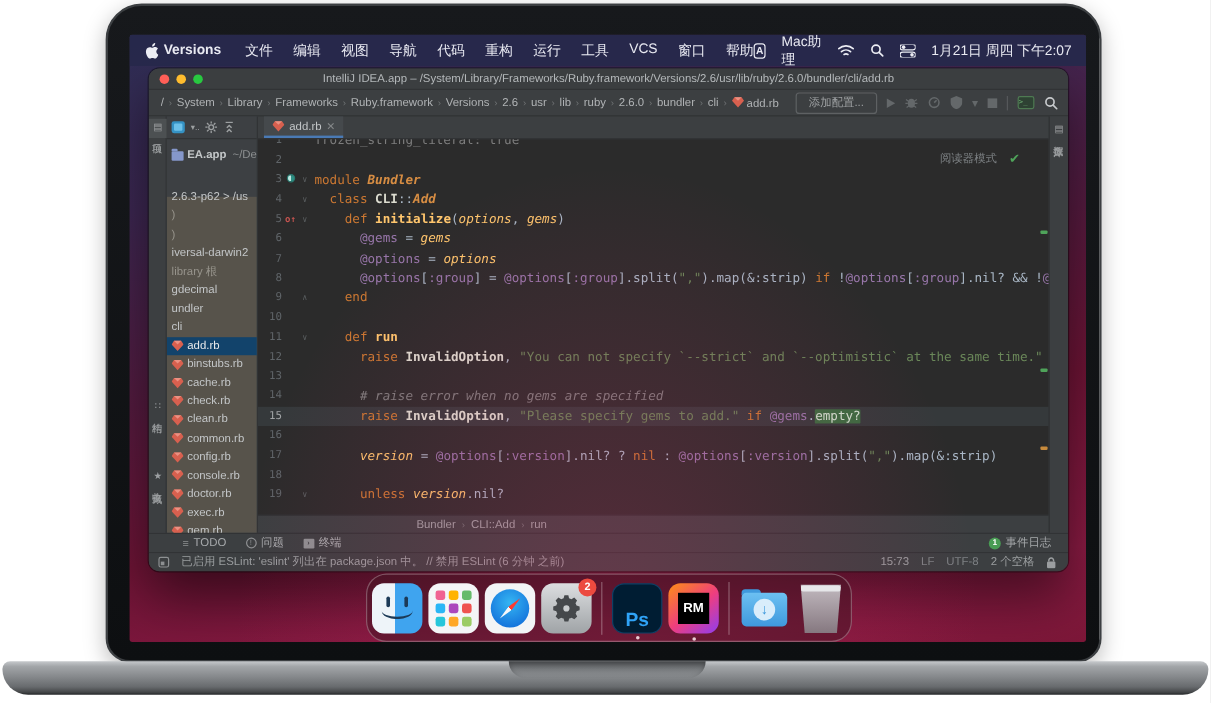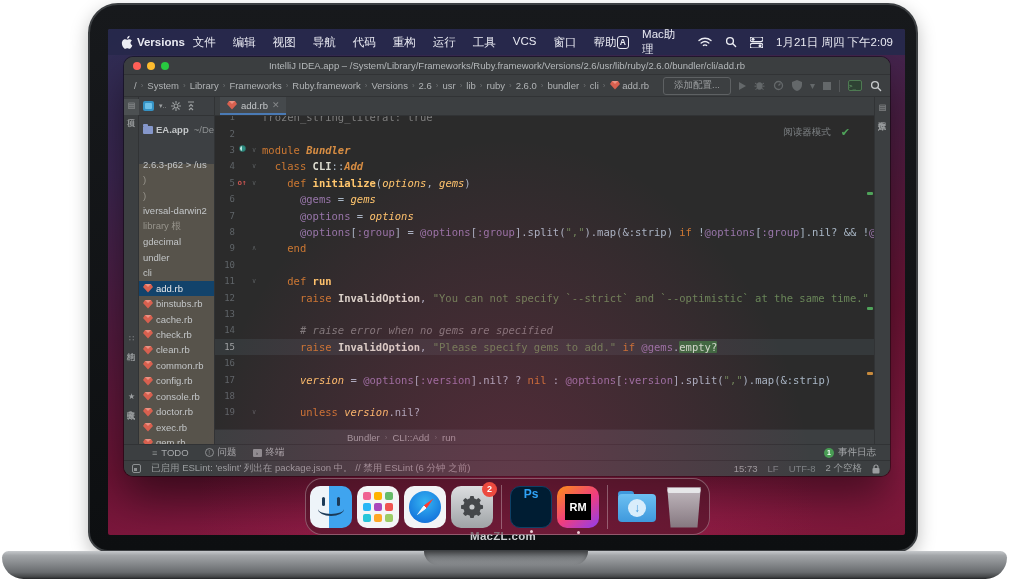--- a/index.html
+++ b/index.html
@@ -22,21 +22,21 @@
           border-radius:8px 8px 26px 26px; }
   .base .notch { position:absolute; left:422px; top:0; width:164px; height:14px;
           background:linear-gradient(180deg,#5f6265,#90939655); border-radius:0 0 80px 80px;
           box-shadow:inset 0 3px 5px rgba(0,0,0,.35); }
 
   
   .menubar { position:absolute; left:0; top:0; width:100%; height:26px;
              background:rgba(39,41,75,.96); display:flex; align-items:center;
              padding:0 12px; color:#e9eaf2; font-size:11.5px; z-index:5; }
   .menubar .apple { width:13px; height:15px; margin-right:4px; }
-  .menu-items { display:flex; gap:17px; margin-left:8px; }
+  .menu-items { display:flex; gap:17px; margin-left:20px; }
   .menu-item { white-space:nowrap; }
   .menu-item.appname { font-weight:bold; }
   .mb-right { margin-left:auto; display:flex; align-items:center; gap:13px; }
   .ime-badge { width:13px; height:13px; border:1.4px solid #e9eaf2; border-radius:3px;
                font-size:8.5px; font-weight:bold; display:flex; align-items:center; justify-content:center; }
   .mb-icon svg { display:block; }
   .clock { white-space:nowrap; }
 
   
   .window { position:absolute; left:16px; top:28px; width:766px; height:419px;
@@ -145,22 +145,22 @@
   .ic-finder .smile { position:absolute; left:8px; top:16px; width:26px; height:14px; border:2.5px solid #1c3a57;
                       border-top:none; border-left:none; border-right:none; border-radius:50%; }
   .ic-launchpad { background:#f4f5f7; display:grid; grid-template-columns:repeat(3,8px); grid-template-rows:repeat(3,8px);
                   gap:3px; align-content:center; justify-content:center; }
   .ic-launchpad i { border-radius:2px; display:block; }
   .ic-safari { background:#f2f4f6; }
   .ic-safari .dial { position:absolute; inset:5px; border-radius:50%; background:radial-gradient(circle at 50% 35%,#35b5f2,#0b62d6); }
   .ic-safari .needle { position:absolute; left:50%; top:50%; width:4px; height:24px; margin:-12px 0 0 -2px;
                        background:linear-gradient(180deg,#ff3b30 0 50%,#f7f8fa 50%); transform:rotate(45deg); clip-path:polygon(50% 0,100% 50%,50% 100%,0 50%); }
   .ic-prefs { background:linear-gradient(180deg,#dcdee0,#9fa3a6); display:flex; align-items:center; justify-content:center; }
-  .ic-ps { background:#001d33; border:1.5px solid #0e4066; display:flex; align-items:flex-start; justify-content:center;
-           color:#2fa3f7; font-weight:bold; font-size:12px; }
+  .ic-ps { background:#001d33; border:1.5px solid #0e4066; display:flex; align-items:flex-end; justify-content:center;
+           color:#2fa3f7; font-weight:bold; font-size:16px; }
   .ic-rm { background:linear-gradient(140deg,#fd8f15 0%,#ef3e7e 52%,#8f3df0 100%); display:flex; align-items:center; justify-content:center; }
   .ic-rm i { width:26px; height:26px; background:#000; display:flex; align-items:center; justify-content:center;
              color:#fff; font-style:normal; font-weight:bold; font-size:11px; }
   .ic-downloads { background:transparent; }
   .ic-downloads .body { position:absolute; left:2px; top:8px; width:38px; height:28px; border-radius:4px;
                         background:linear-gradient(180deg,#6cc0f2,#3f99dd); }
   .ic-downloads .tab { position:absolute; left:2px; top:5px; width:16px; height:6px; border-radius:3px 3px 0 0; background:#3f99dd; }
   .ic-downloads .arr { position:absolute; left:12px; top:13px; width:18px; height:18px; border-radius:50%;
                        background:#d9edfb; color:#3f99dd; font-size:12px; font-weight:bold; text-align:center; line-height:18px; }
   .ic-trash { background:linear-gradient(180deg,rgba(215,217,220,.85),rgba(140,143,146,.8));
@@ -211,21 +211,21 @@
             </svg>
           </span>
           <span class="mb-icon">
             <svg width="13" height="11" viewBox="0 0 13 11" fill="#ecedf4">
               <rect x="0" y="0" width="13" height="4.6" rx="2.3" fill="none" stroke="#ecedf4" stroke-width="1.1"></rect>
               <circle cx="3" cy="2.3" r="1.5"></circle>
               <rect x="0" y="6.4" width="13" height="4.6" rx="2.3" fill="none" stroke="#ecedf4" stroke-width="1.1"></rect>
               <circle cx="10" cy="8.7" r="1.5"></circle>
             </svg>
           </span>
-          <span class="clock">1月21日 周四 下午2:09</span>
+          <span class="clock">1月21日 周四 下午2:07</span>
         </div>
       </div>
 
       <div class="window">
         <div class="titlebar">
           <span class="tl red"></span>
           <span class="tl yellow"></span>
           <span class="tl green"></span>
           <div class="title">IntelliJ IDEA.app – /System/Library/Frameworks/Ruby.framework/Versions/2.6/usr/lib/ruby/2.6.0/bundler/cli/add.rb</div>
         </div>
@@ -566,18 +566,17 @@
           <div class="dsep"></div>
           <div class="dicon ic-downloads">
             <span class="tab"></span>
             <span class="body"></span>
             <span class="arr">↓</span>
           </div>
           <div class="dicon ic-trash"></div>
         </div>
 
     </div>
-    <div class="brand">MacZL.com</div>
   </div>
   <div class="base">
       <div class="notch"></div>
     </div>
 </div>
 
 </body></html>

